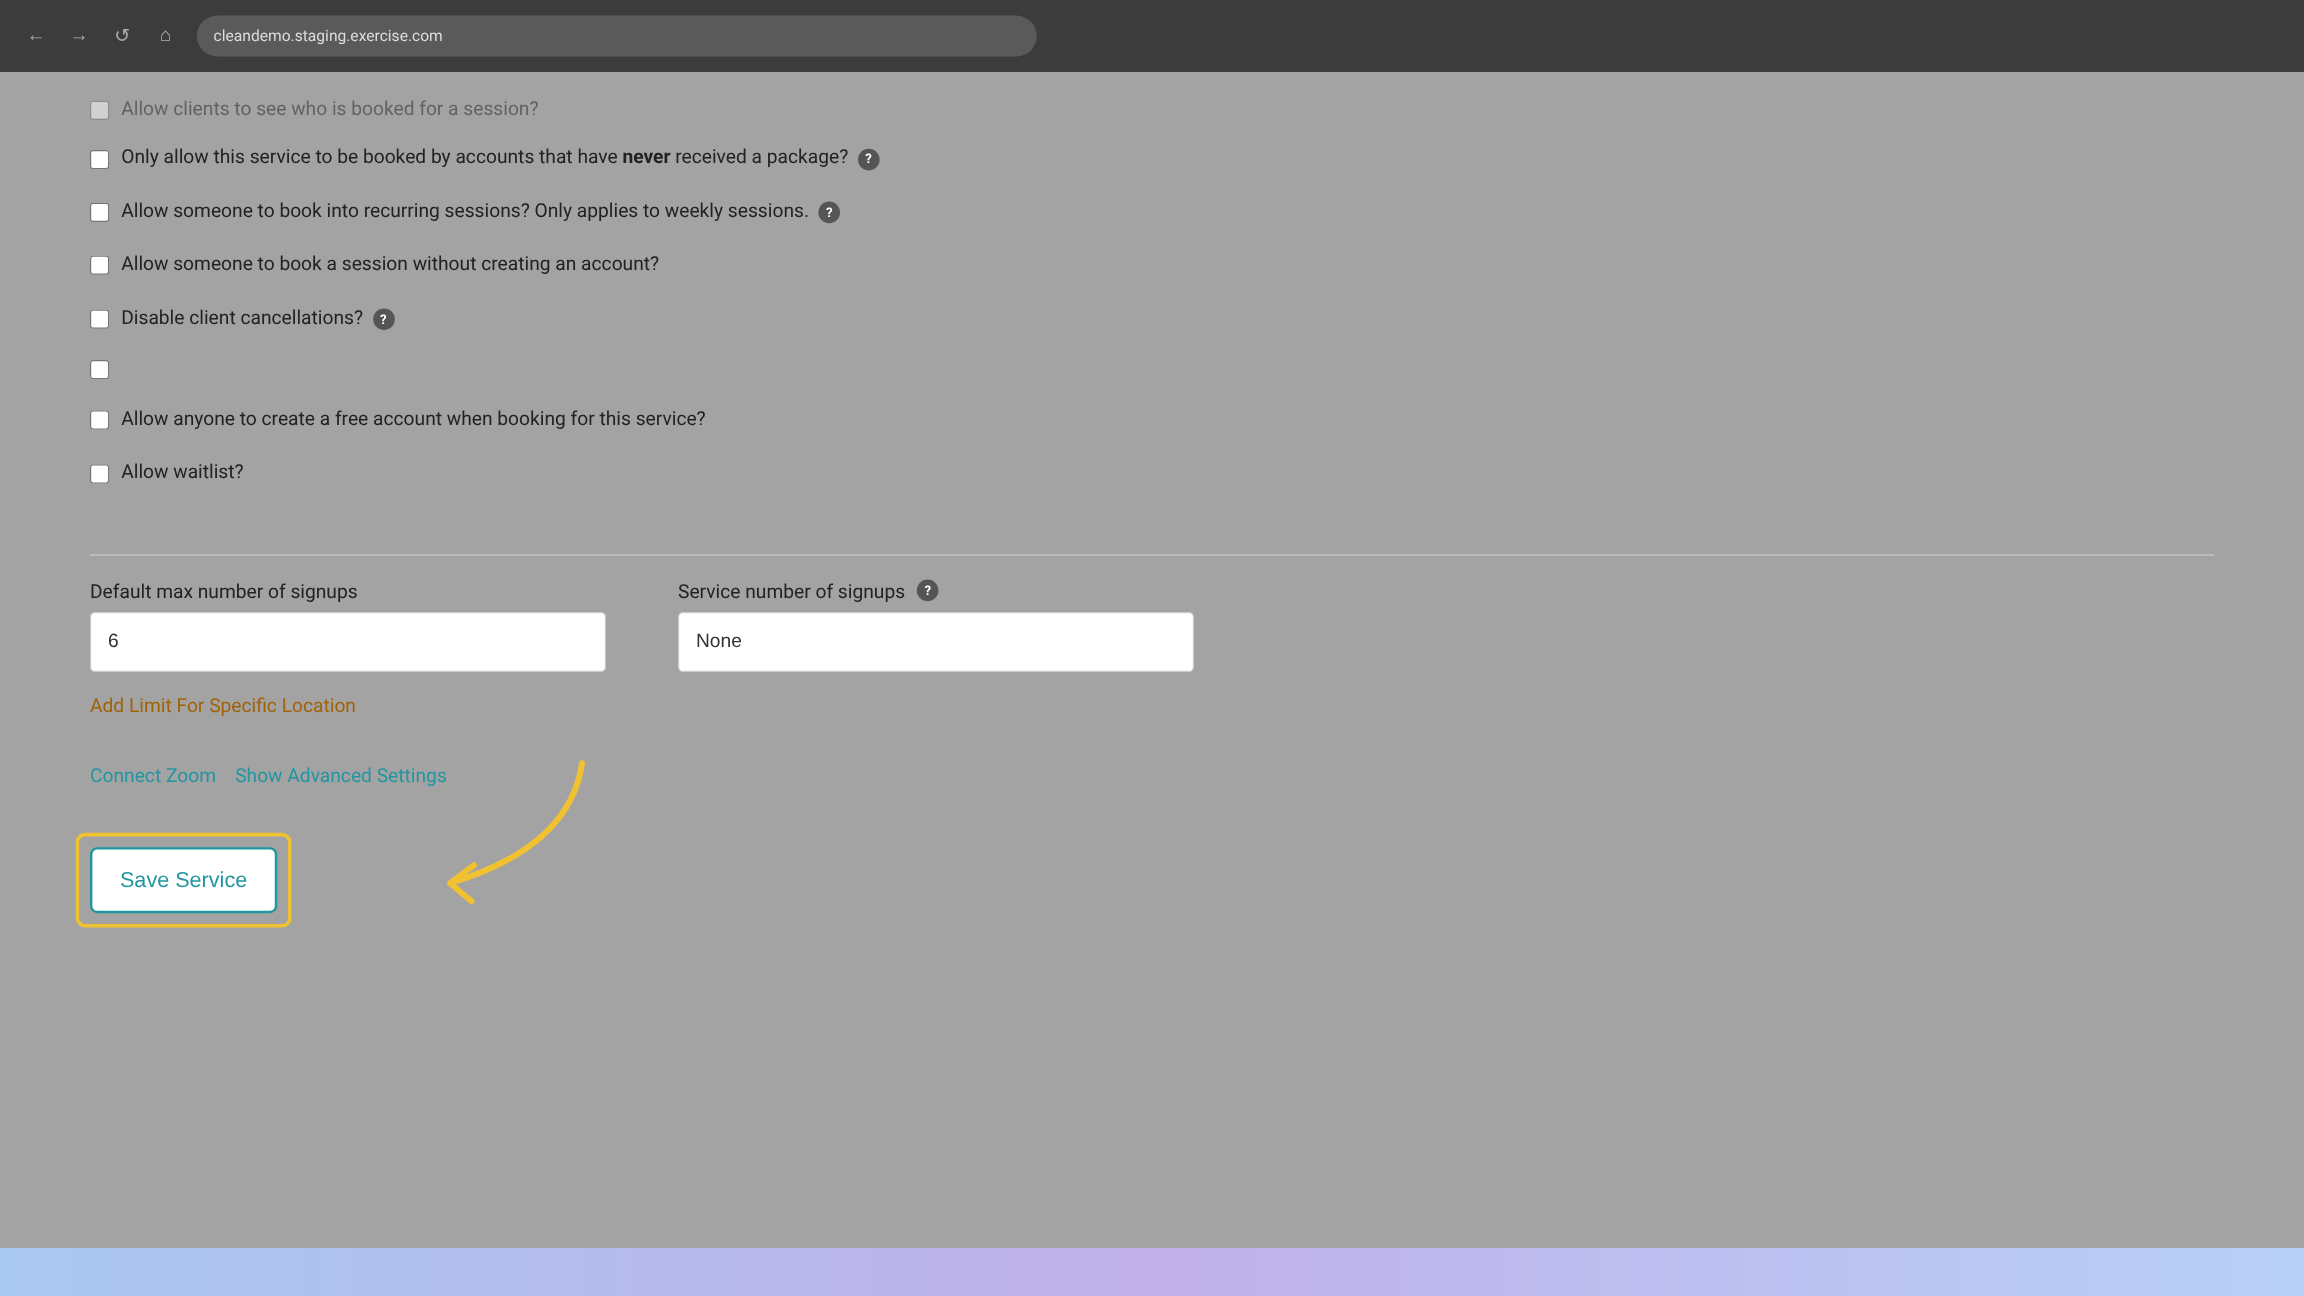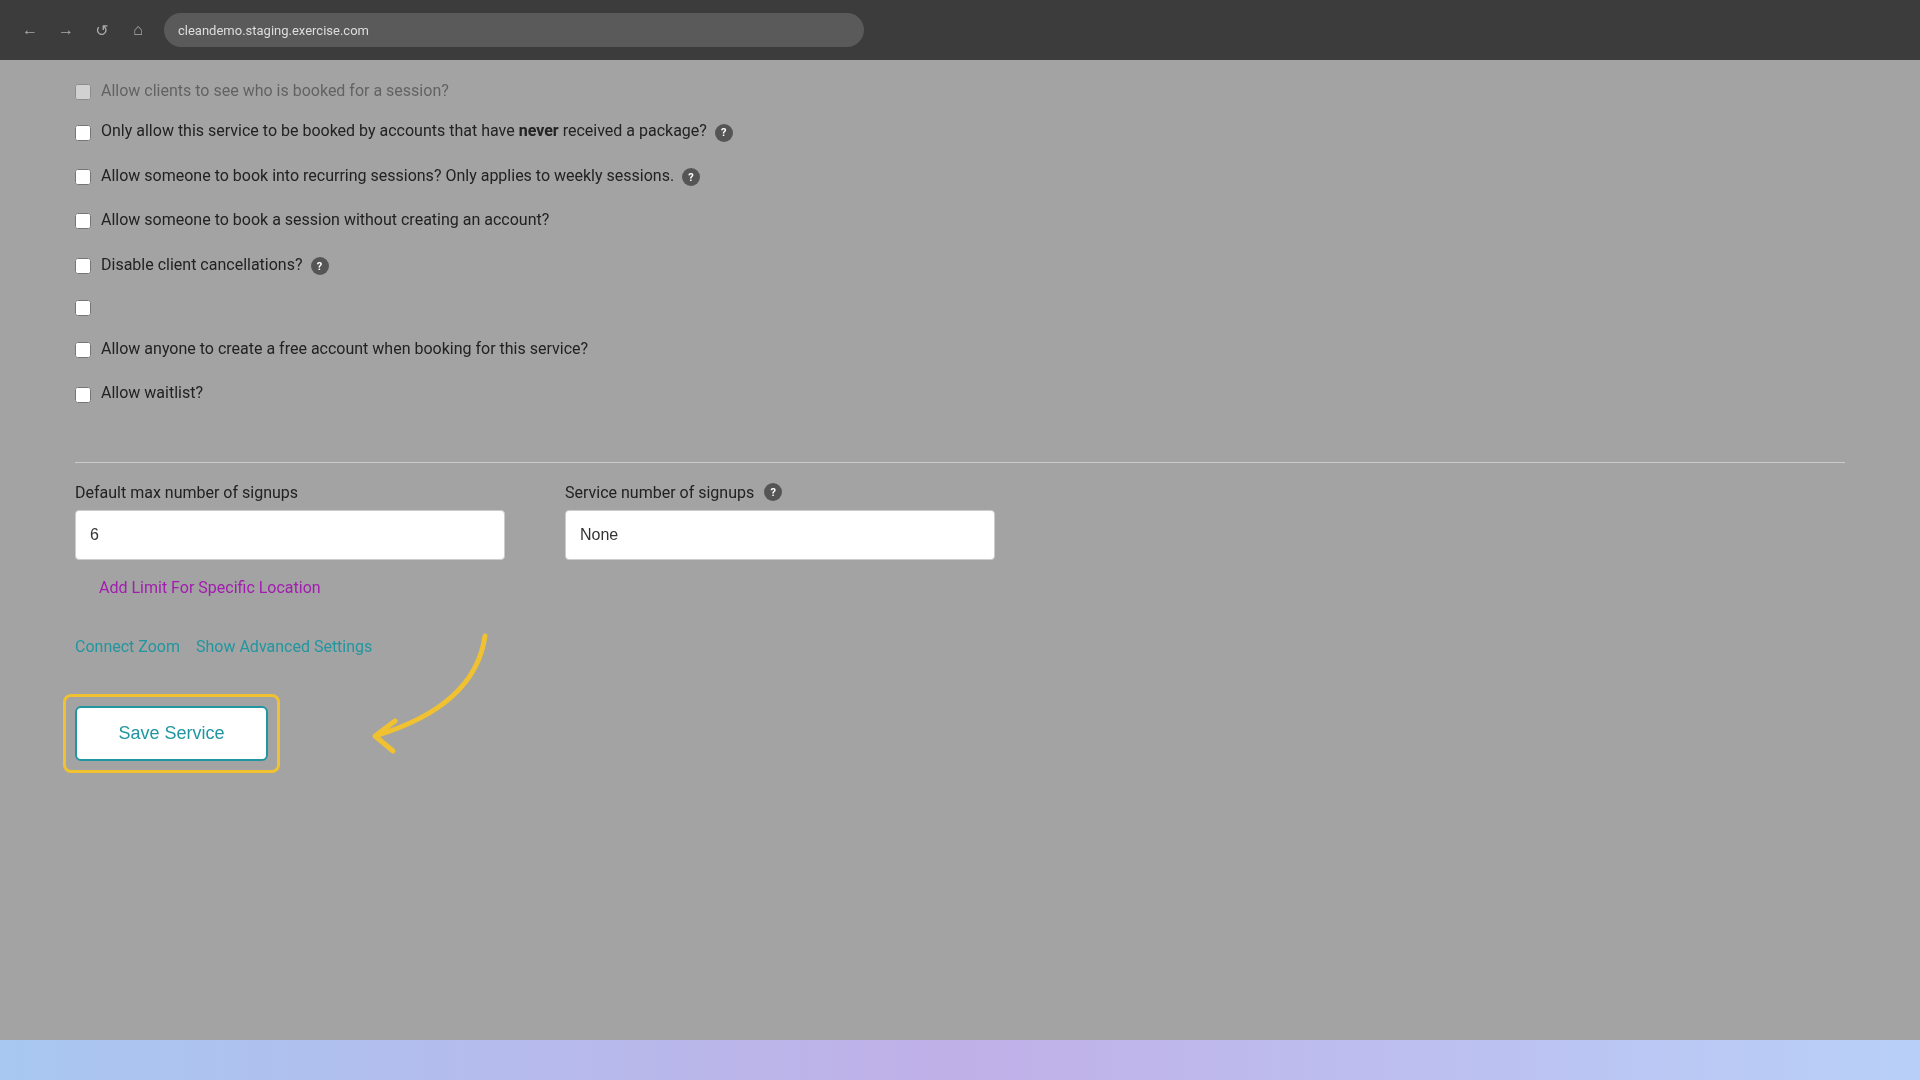--- a/index.html
+++ b/index.html
@@ -171,27 +171,26 @@
       background: #fff;
       color: #333;
       outline: none;
     }
 
     .signups-input-narrow {
       width: 430px;
     }
 
     .add-limit-link {
-      color: #a21caf;
+      color: #a16207;
       font-size: 16px;
       text-decoration: none;
       cursor: pointer;
       margin-top: 10px;
       display: inline-block;
-      margin-left: 24px;
     }
 
     .links-section {
       margin-top: 40px;
       display: flex;
       flex-direction: row;
       gap: 16px;
     }
 
     .section-link {
@@ -202,21 +201,21 @@
       display: inline-block;
     }
 
     
     .save-button-area {
       margin-top: 50px;
       position: relative;
     }
 
     .save-service-btn {
-      width: 193px;
+      width: 156px;
       height: 55px;
       background: #fff;
       border: 2px solid #2196a0;
       border-radius: 6px;
       color: #2196a0;
       font-size: 18px;
       font-weight: 500;
       cursor: pointer;
       position: relative;
       z-index: 5;

